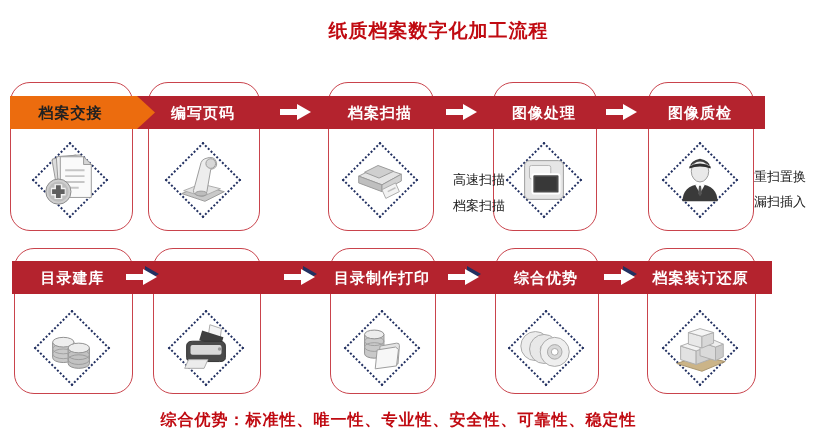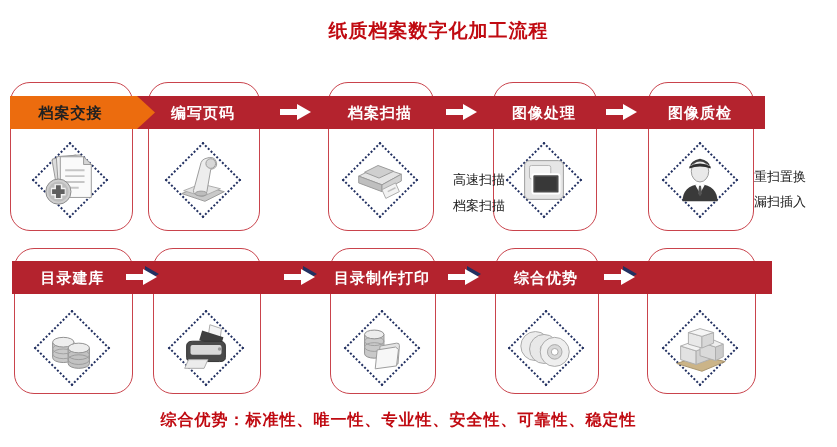--- a/index.html
+++ b/index.html
@@ -81,20 +81,21 @@
 
   <div class="steplabel dark r1 c11">档案交接</div>
   <div class="steplabel r1 c12">编写页码</div>
   <div class="steplabel r1 c13">档案扫描</div>
   <div class="steplabel r1 c14">图像处理</div>
   <div class="steplabel r1 c15">图像质检</div>
 
   <div class="steplabel r2 c21">目录建库</div>
   <div class="steplabel r2 c23">目录制作打印</div>
   <div class="steplabel r2 c24">综合优势</div>
+  <div class="steplabel r2 c25">档案装订还原</div>
 
   <div class="arrow ar1" style="left:280px">
       <div class="body"></div>
       <div class="head"></div>
     </div>
   <div class="arrow ar1" style="left:446px">
       <div class="body"></div>
       <div class="head"></div>
     </div>
   <div class="arrow ar1" style="left:606px">

